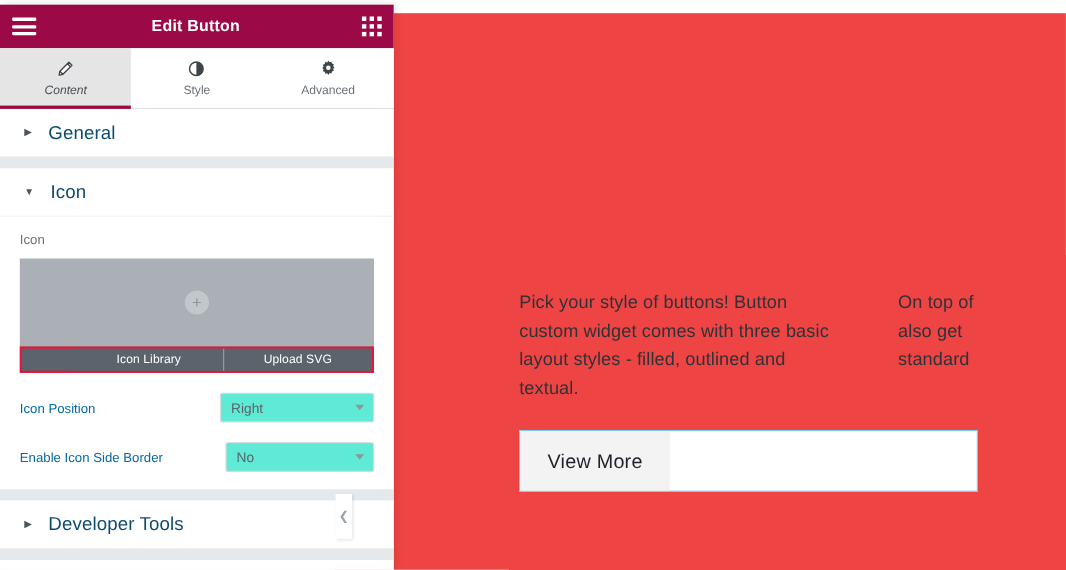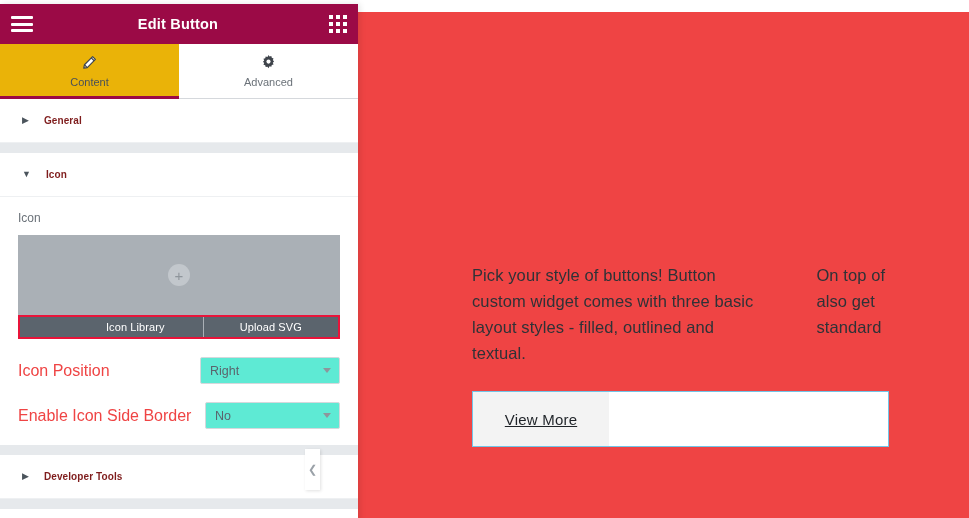--- a/index.html
+++ b/index.html
@@ -56,28 +56,27 @@
     height: 56px;
     border: 1px solid #72c5e8;
     background: #ffffff;
   }
 
   .view-more-btn {
     width: 136px;
     height: 100%;
     background: #f3f3f3;
     color: #1f2328;
-    font-size: 15px;
+    font-size: 18px;
     display: flex;
     align-items: center;
     justify-content: center;
     border: none;
     cursor: pointer;
     letter-spacing: .2px;
-    text-decoration: underline;
   }
 
   
   .panel {
     position: absolute;
     left: 0;
     top: 4px;
     width: 358px;
     height: 518px;
     background: #e6e9ec;
@@ -132,21 +131,21 @@
     flex: 1;
     display: flex;
     flex-direction: column;
     align-items: center;
     justify-content: center;
     gap: 5px;
     cursor: pointer;
     position: relative;
     background: #ffffff;
   }
-  .tab.active { background: #eab308; }
+  .tab.active { background: #e5e5e5; font-style: italic; }
   .tab.active::after {
     content: "";
     position: absolute;
     left: 0; right: 0; bottom: -1px;
     height: 3px;
     background: #9b0a46;
   }
   .tab-label { font-size: 11px; color: #6b7279; }
   .tab.active .tab-label { color: #4a5158; }
   .tab-icon { height: 17px; display: flex; align-items: center; justify-content: center; color: #3f444b; }
@@ -158,21 +157,21 @@
     background: #ffffff;
     height: 44px;
     display: flex;
     align-items: center;
     padding-left: 22px;
     gap: 15px;
     cursor: pointer;
     border-bottom: 1px solid #eef0f2;
   }
   .section-head .caret { font-size: 9px; color: #4b545c; line-height: 1; }
-  .section-head .sec-title { font-size: 10px; font-weight: bold; color: #7f1d1d; letter-spacing: .1px; }
+  .section-head .sec-title { font-size: 17px; font-weight: normal; color: #0c4a6e; letter-spacing: .1px; }
 
   .section-body {
     background: #ffffff;
     padding: 14px 18px 16px 18px;
   }
 
   .field-label-top {
     font-size: 12px;
     color: #6b7279;
     margin-bottom: 10px;
@@ -214,22 +213,22 @@
     letter-spacing: .1px;
   }
   .media-actions .sep { width: 1px; background: #aab0b6; }
 
   .row {
     display: flex;
     align-items: center;
     margin-top: 18px;
   }
   .row .lbl {
-    font-size: 16px;
-    color: #ef4444;
+    font-size: 12px;
+    color: #0369a1;
     white-space: nowrap;
   }
   .row .ctl { margin-left: auto; }
 
   .select {
     position: relative;
     border: 1px solid #d5d8dc;
     background: #5eead4;
     height: 27px;
     border-radius: 2px;
@@ -317,20 +316,29 @@
         <span class="tab-icon">
           <svg width="15" height="15" viewBox="0 0 16 16" fill="none">
             <path d="M11.3 1.7l3 3L5.6 13.4 1.9 14.1l.7-3.7L11.3 1.7z" stroke="#3f444b" stroke-width="1.3" fill="#ffffff" stroke-linejoin="round"></path>
             <path d="M9.9 3.1l3 3" stroke="#3f444b" stroke-width="1.3"></path>
             <path d="M2.6 10.4l3 3" stroke="#3f444b" stroke-width="1.3"></path>
           </svg>
         </span>
         <span class="tab-label">Content</span>
       </div>
 
+      <div class="tab">
+        <span class="tab-icon">
+          <svg width="15" height="15" viewBox="0 0 16 16">
+            <circle cx="8" cy="8" r="6.6" fill="#ffffff" stroke="#3f444b" stroke-width="1.4"></circle>
+            <path d="M8 1.4a6.6 6.6 0 0 1 0 13.2z" fill="#3f444b"></path>
+          </svg>
+        </span>
+        <span class="tab-label">Style</span>
+      </div>
 
       <div class="tab">
         <span class="tab-icon">
           <svg width="15" height="15" viewBox="0 0 16 16" fill="#3f444b">
             <path d="M8 0l1.1 1.6 1.9-.5.5 1.9 1.9.6-.8 1.8 1.3 1.4-1.3 1.4.8 1.8-1.9.6-.5 1.9-1.9-.5L8 14l-1.1-1.6-1.9.5-.5-1.9-1.9-.6.8-1.8L2.1 7.2l1.3-1.4-.8-1.8 1.9-.6.5-1.9 1.9.5L8 0z"></path>
             <circle cx="8" cy="7" r="2.2" fill="#ffffff"></circle>
           </svg>
         </span>
         <span class="tab-label">Advanced</span>
       </div>

